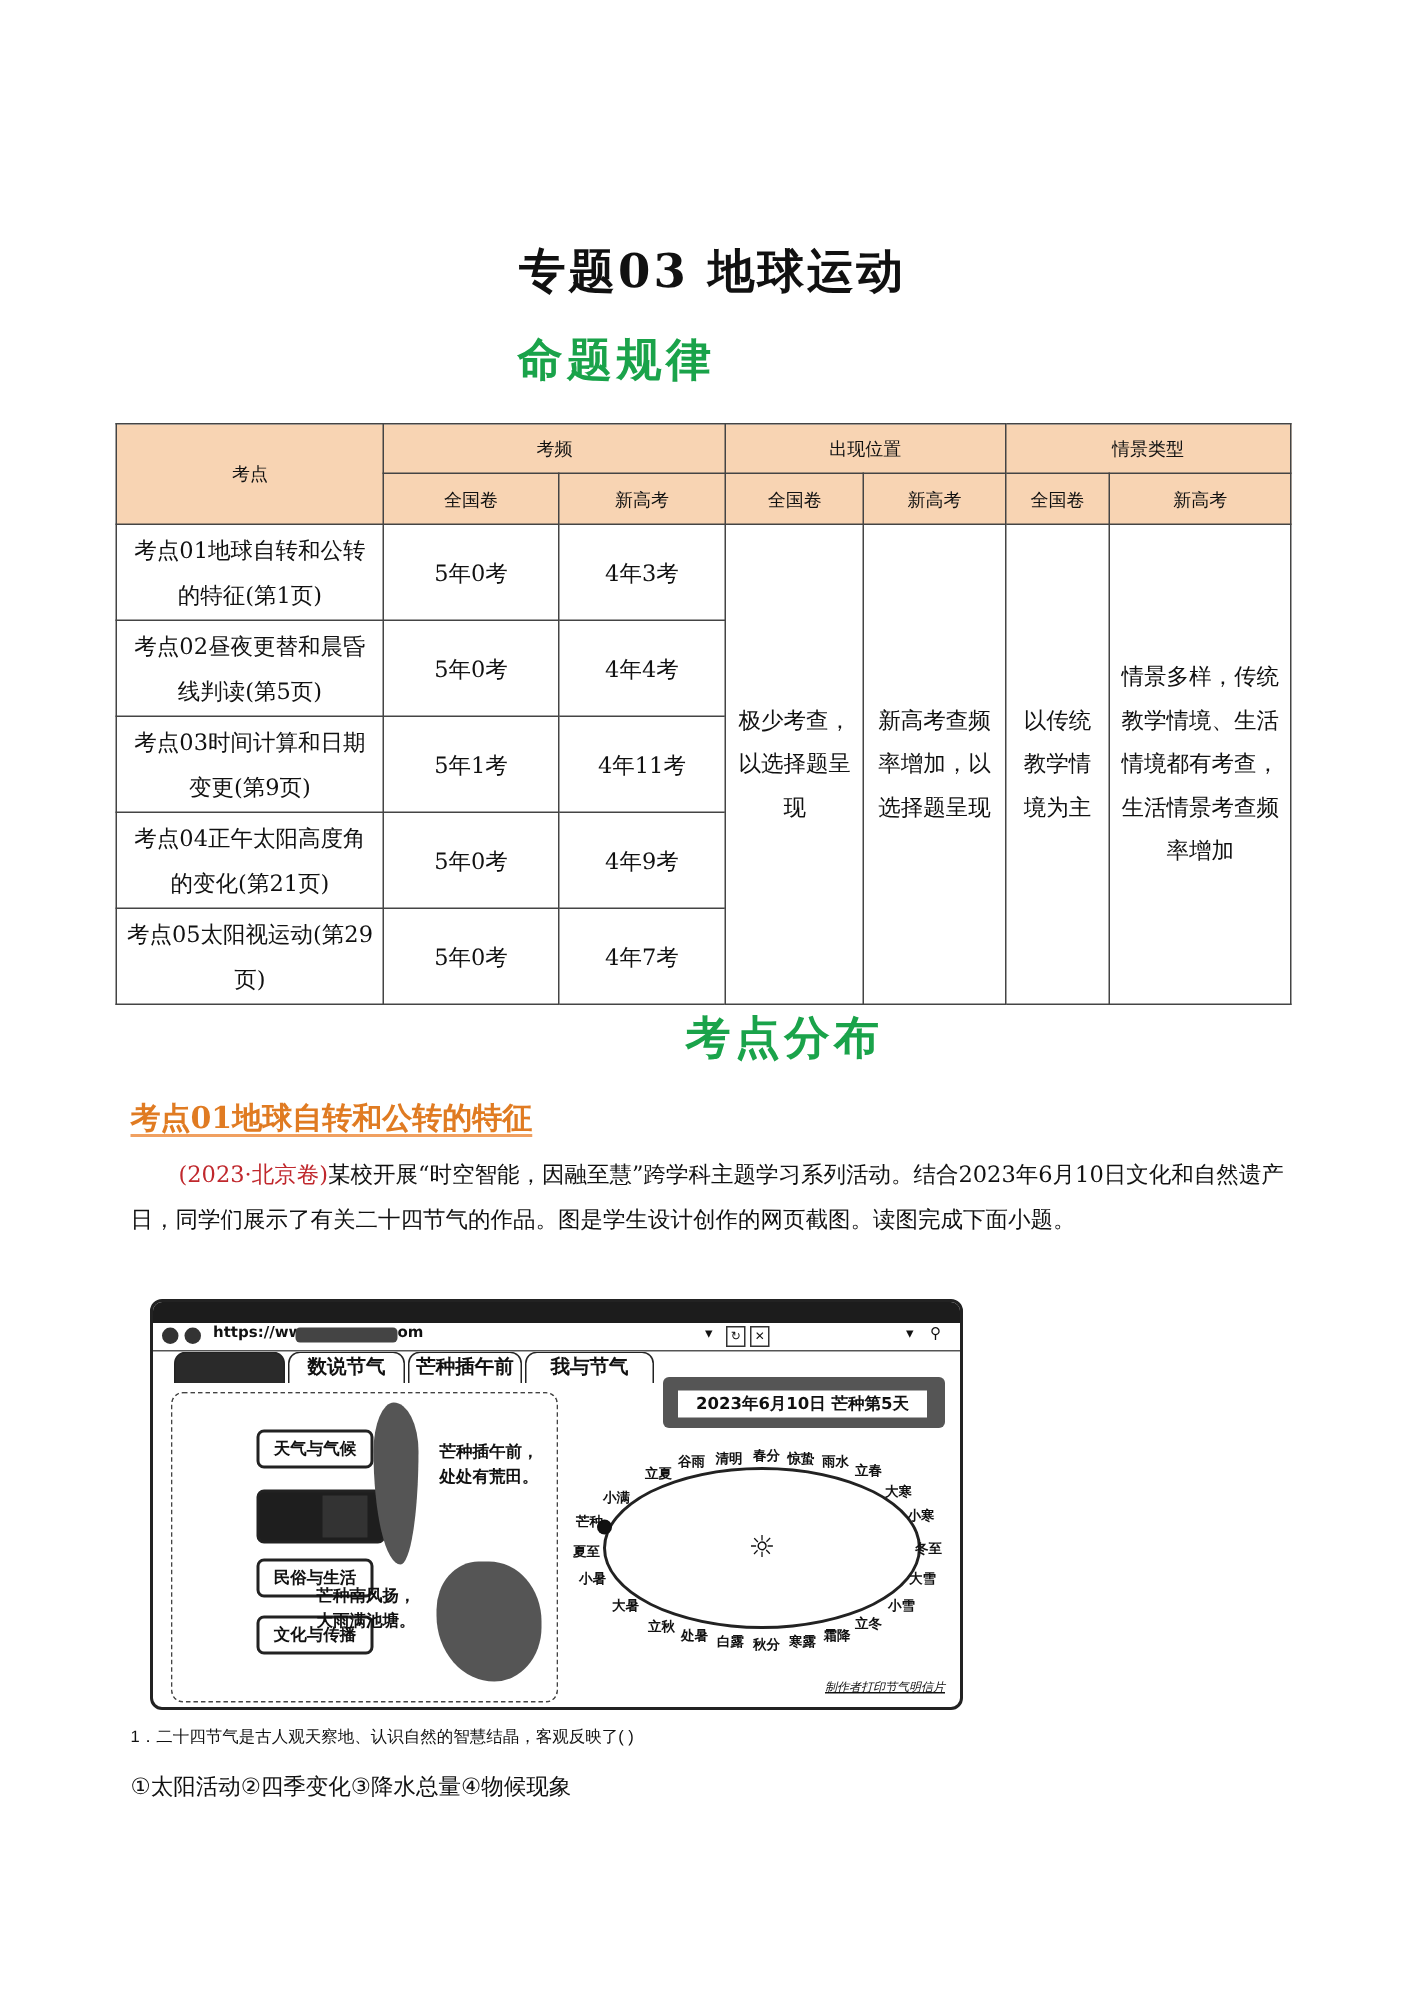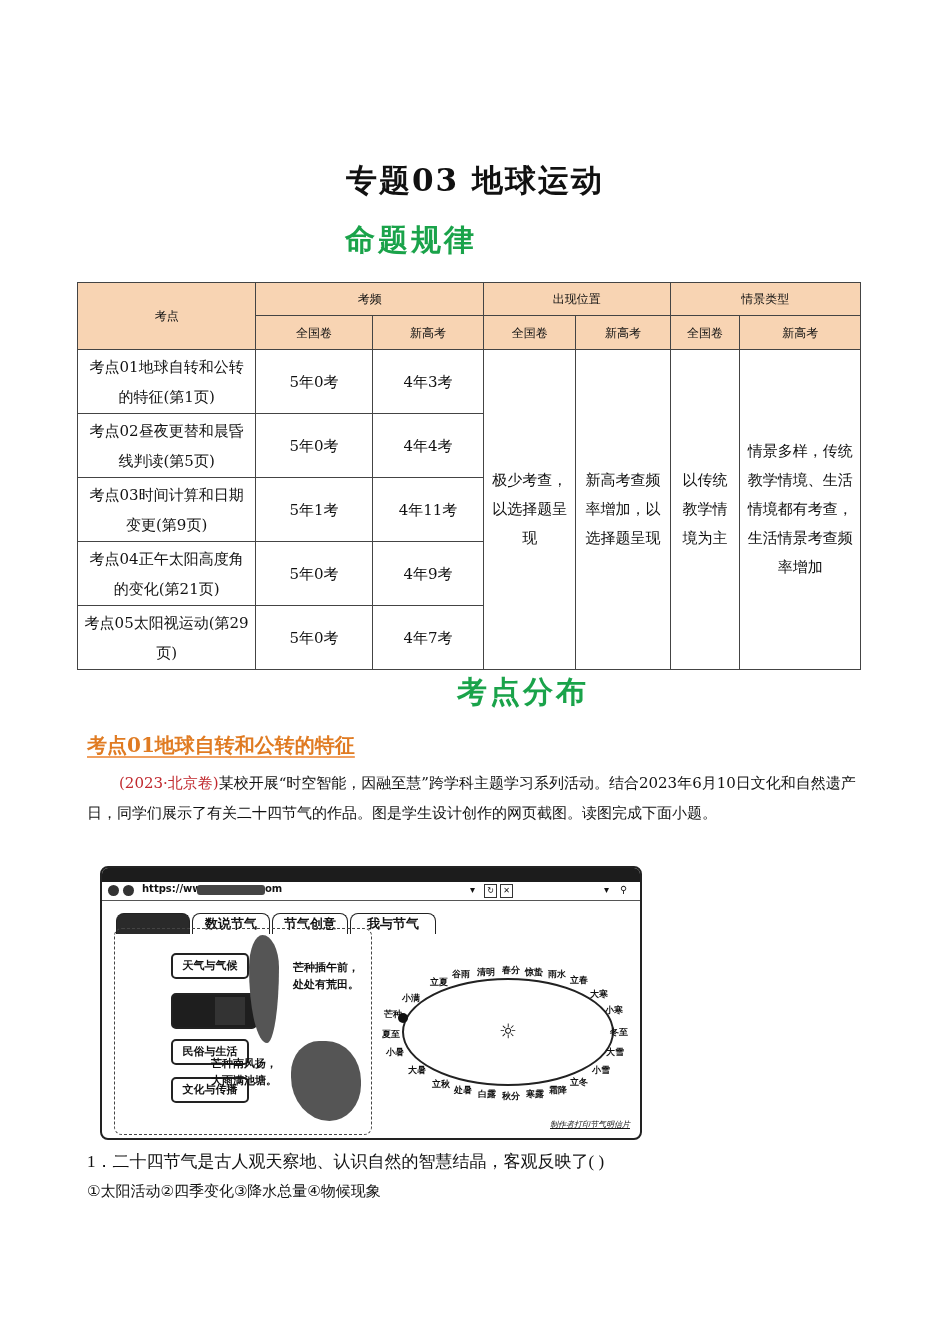--- a/index.html
+++ b/index.html
@@ -39,21 +39,21 @@
             font-family: "DejaVu Sans", "Liberation Sans", sans-serif; }
   .fig-topbar { height: 14px; background: #1c1c1c; }
   .fig-addr { position: absolute; top: 14px; left: 0; right: 0; height: 18px; border-bottom: 1px solid #555; }
   .dot { position: absolute; top: 3px; width: 11px; height: 11px; border-radius: 50%; background: #333; }
   .url { position: absolute; left: 40px; top: 1px; font-size: 10px; font-weight: bold; color: #111; }
   .url-blur { position: absolute; left: 95px; top: 3px; width: 68px; height: 10px; background: #444; border-radius: 3px; }
   .ctrl { position: absolute; top: 2px; font-size: 10px; font-weight: bold; }
   .ctrl-box { position: absolute; top: 2px; width: 11px; height: 12px; border: 1px solid #333; font-size: 8px; text-align: center; line-height: 12px; }
 
   .tab { position: absolute; top: 33px; height: 20px; border: 1.5px solid #222; border-bottom: none;
-         border-radius: 8px 8px 0 0; font-size: 13px; font-weight: bold; text-align: center; line-height: 20px; background: #fff; margin-top: 12px; }
+         border-radius: 8px 8px 0 0; font-size: 13px; font-weight: bold; text-align: center; line-height: 20px; background: #fff; }
   .tab.active { background: #2a2a2a; }
 
   .panel { position: absolute; left: 12px; top: 60px; width: 256px; height: 205px;
            border: 1.5px dashed #444; border-radius: 8px; }
   .side-btn { position: absolute; left: 16px; width: 74px; height: 22px; border: 2px solid #222; border-radius: 5px;
               font-size: 11px; font-weight: bold; text-align: center; line-height: 22px; background: #fff; margin-left: 40px; }
   .side-btn.dark { background: #1e1e1e; height: 32px; width: 82px; }
   .mapbox { position: absolute; left: 100px; top: 140px; width: 30px; height: 28px; background: #333; }
   .map1 { position: absolute; left: 148px; top: 66px; width: 30px; height: 108px; background: #555;
           border-radius: 45% 55% 40% 60% / 30% 30% 70% 70%; }
@@ -64,21 +64,21 @@
   .datebar { position: absolute; left: 340px; top: 50px; width: 188px; height: 34px; background: #555;
              border-radius: 4px; }
   .datebar-inner { position: absolute; left: 10px; top: 9px; width: 166px; height: 18px; background: #fff;
                    font-size: 11px; font-weight: bold; text-align: center; line-height: 18px; }
   .orbit { position: absolute; left: 300px; top: 110px; width: 208px; height: 104px; border: 2px solid #222; border-radius: 50%; }
   .sun { position: absolute; left: 397px; top: 153px; font-size: 20px; line-height: 20px; }
   .earth { position: absolute; left: 296px; top: 145px; width: 10px; height: 10px; border-radius: 50%; background: #111; }
   .term { position: absolute; font-size: 9px; font-weight: bold; }
   .credit { position: absolute; right: 10px; bottom: 8px; font-size: 8px; font-style: italic; text-decoration: underline; text-align: right; }
 
-  .q1 { position: absolute; top: 1150px; left: 87px; font-size: 17px; font-family: Liberation Serif, serif; }
+  .q1 { position: absolute; top: 1150px; left: 87px; font-size: 11px; font-family: Liberation Sans, sans-serif; }
   .q1-opts { position: absolute; top: 1182px; left: 87px; font-size: 15px; font-family: "DejaVu Sans", "Liberation Sans", sans-serif; }
 </style>
 </head>
 <body>
 
 <div class="page">
 
   <div class="title2">专题03  地球运动</div>
   <div class="title3">命题规律</div>
 
@@ -145,41 +145,44 @@
       <span class="url" style="left:163px">om</span>
       <span class="ctrl" style="left:368px">▾</span>
       <span class="ctrl-box" style="left:382px">↻</span>
       <span class="ctrl-box" style="left:398px">✕</span>
       <span class="ctrl" style="left:502px">▾</span>
       <span class="ctrl" style="left:518px">⚲</span>
     </div>
 
     <div class="tab active" style="left:14px;width:72px"></div>
     <div class="tab" style="left:90px;width:76px">数说节气</div>
-    <div class="tab" style="left:170px;width:74px">节气创意</div>
+    <div class="tab" style="left:170px;width:74px">芒种插午前</div>
     <div class="tab" style="left:248px;width:84px">我与节气</div>
 
     <div class="panel">
       <div class="side-btn" style="top:24px">天气与气候</div>
       <div class="side-btn dark" style="top:64px"></div>
       <div class="mapbox" style="top:68px"></div>
       <div class="side-btn" style="top:110px">民俗与生活</div>
       <div class="side-btn" style="top:148px">文化与传播</div>
       <div class="map1" style="left:134px;top:6px"></div>
       <div class="map2" style="left:176px;top:112px"></div>
       <div class="poem" style="left:178px;top:30px">
         <div>芒种插午前，</div>
         <div>处处有荒田。</div>
       </div>
       <div class="poem" style="left:96px;top:126px">
         <div>芒种南风扬，</div>
         <div>大雨满池塘。</div>
       </div>
     </div>
 
+    <div class="datebar">
+      <div class="datebar-inner">2023年6月10日  芒种第5天</div>
+    </div>
 
     <div class="orbit"></div>
     <div class="sun">☼</div>
     <div class="earth"></div>
 
     <span class="term" style="left:328px;top:108px">立夏</span>
     <span class="term" style="left:350px;top:100px">谷雨</span>
     <span class="term" style="left:375px;top:98px">清明</span>
     <span class="term" style="left:400px;top:96px">春分</span>
     <span class="term" style="left:423px;top:98px">惊蛰</span>

